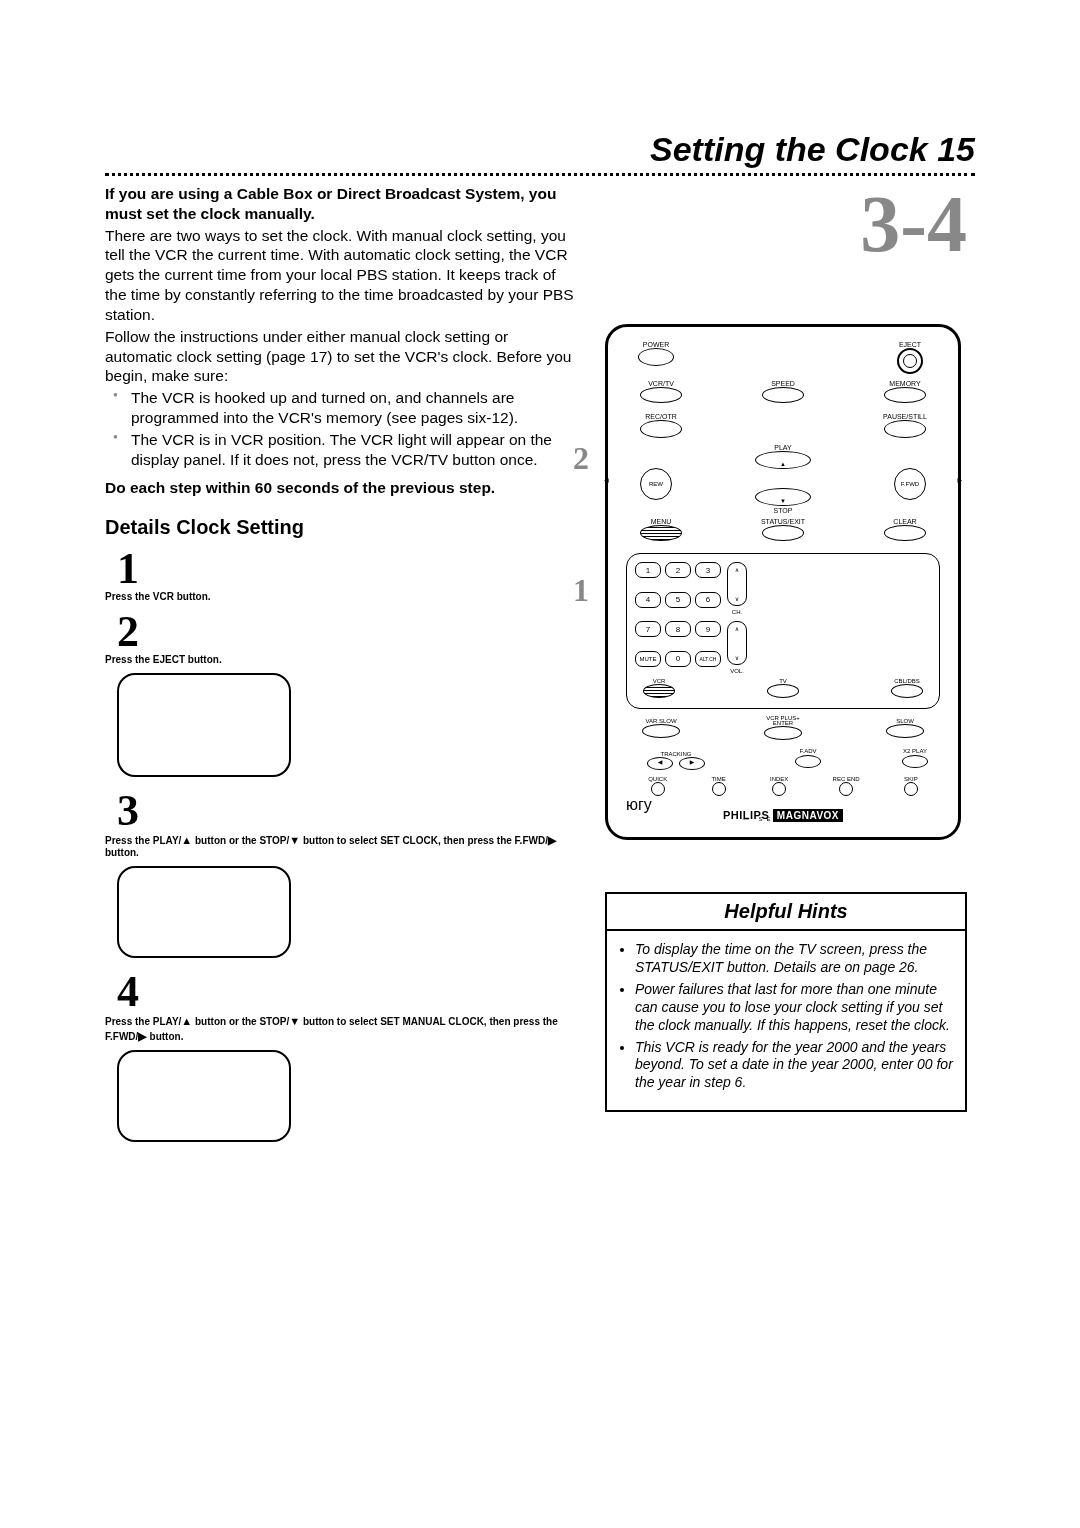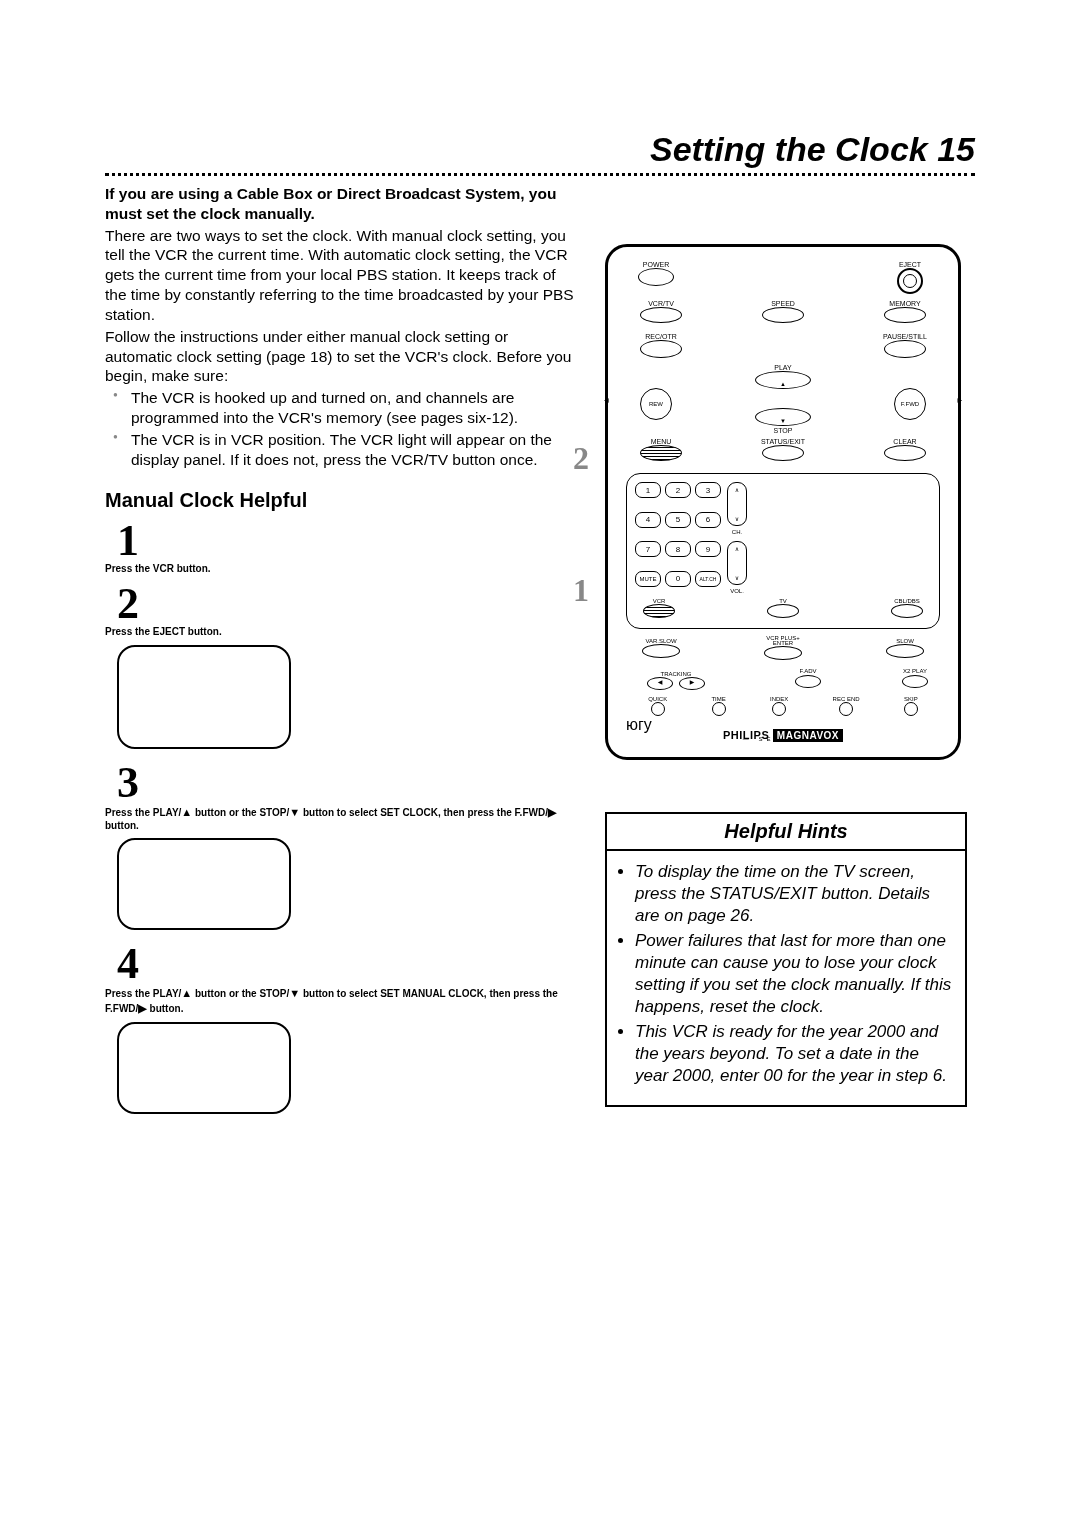--- a/index.html
+++ b/index.html
@@ -132,21 +132,21 @@
   }
   .hints-title {
     font-style: italic; font-weight: bold; font-size: 20px;
     border-bottom: 2px solid #000;
     padding: 6px 10px 6px 10px;
     text-align: center;
   }
   .hints-body {
     padding: 10px 12px 14px 24px;
     font-style: italic;
-    font-size: 17px;
+    font-size: 14px;
     line-height: 1.28;
   }
   .hints-body li {
     list-style: disc;
     margin-bottom: 4px;
   }
   .hints-body ul { padding-left: 4px; margin:0; }
 </style>
 </head>
 <body>
@@ -156,27 +156,28 @@
     <span>Setting the Clock</span>
     <span class="pg">15</span>
   </div>
   <hr class="dotted-rule">
 
   <div class="content">
 
     <div class="leftcol">
       <p class="intro-para bold-warn">If you are using a Cable Box or Direct Broadcast System, you must set the clock manually.</p>
       <p class="intro-para">There are two ways to set the clock. With manual clock setting, you tell the VCR the current time. With automatic clock setting, the VCR gets the current time from your local PBS station. It keeps track of the time by constantly referring to the time broadcasted by your PBS station.</p>
-      <p class="intro-para">Follow the instructions under either manual clock setting or automatic clock setting (page 18) to set the VCR's clock. Before you begin, make sure:</p>
+      <p class="intro-para">Follow the instructions under either manual clock setting or automatic clock setting (page 17) to set the VCR's clock. Before you begin, make sure:</p>
       <ul class="bullets">
         <li>The VCR is hooked up and turned on, and channels are programmed into the VCR's memory (see pages six-12).</li>
         <li>The VCR is in VCR position. The VCR light will appear on the display panel. If it does not, press the VCR/TV button once.</li>
       </ul>
-
-      <div class="section-h">Manual Clock Helpful</div>
+      <p class="bold-line">Do each step within 60 seconds of the previous step.</p>
+
+      <div class="section-h">Details Clock Setting</div>
 
       <div class="bignum">1</div>
       <p class="step-text">
         <span>Press the VCR button.</span>
       </p>
 
       <div class="bignum">2</div>
       <p class="step-text">
         <span>Press the EJECT button.</span>
       </p>
@@ -189,20 +190,21 @@
       <div class="screen-box small"></div>
 
       <div class="bignum">4</div>
       <p class="step-text">
         <span>Press the PLAY/</span><span class="tri-up"></span><span> button or the STOP/</span><span class="tri-down"></span><span> button to select SET MANUAL CLOCK, then press the F.FWD/</span><span class="tri-right"></span><span> button.</span>
       </p>
       <div class="screen-box small"></div>
     </div>
 
     <div class="rightcol">
+      <div class="stepnum-large" style="text-align:right; margin-right:-2px;">3-4</div>
 
       <div class="callout-2">2</div>
       <div class="callout-1">1</div>
 
       <div class="remote-frame">
         <div class="remote-inner">
           
           <div style="display:flex; justify-content:space-between;">
             <div style="text-align:center; width:60px;">
               <div class="lbl">POWER</div>

